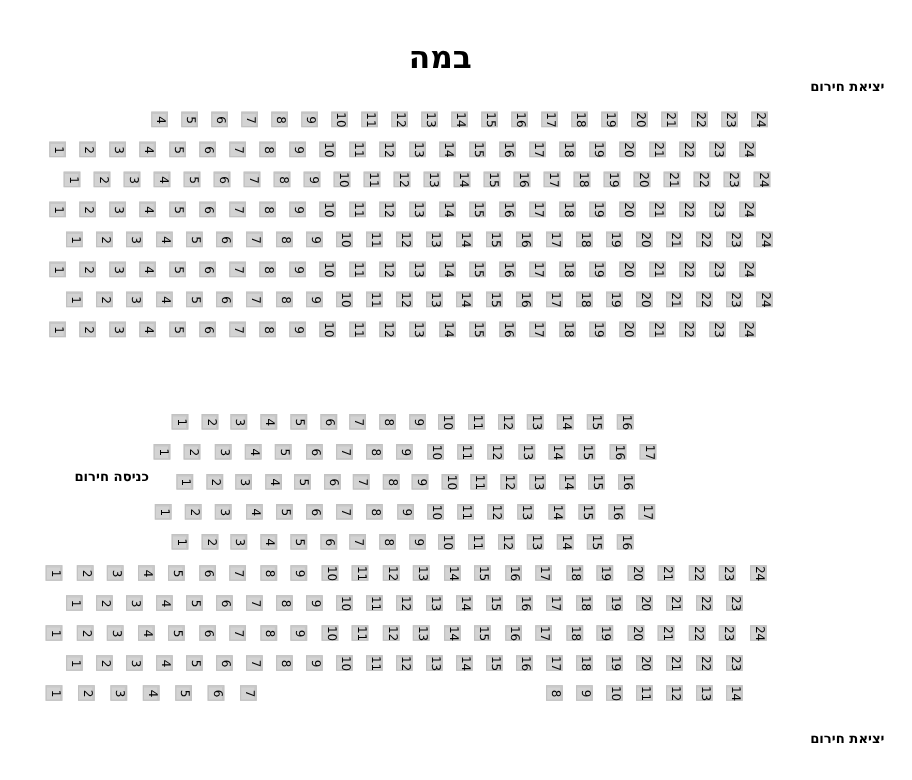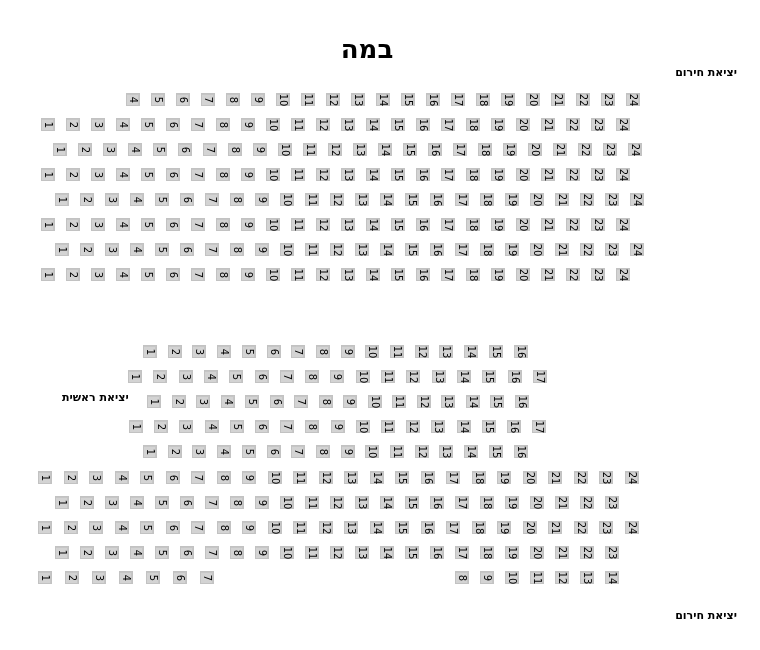--- a/index.html
+++ b/index.html
@@ -67,21 +67,21 @@
 </style>
 </head>
 <body>
 
 <div id="canvas" style="--page-bg: #ffffff; --seat-fill: #d3d3d3; --seat-border: #c2c2c2; --seat-num: #000000;">
 
   <div class="stage-title">במה</div>
 
   <div class="side-label exit-top">יציאת חירום</div>
 
-  <div class="side-label main-entrance">יציאת ראשית</div>
+  <div class="side-label main-entrance">כניסה חירום</div>
 
   <div class="side-label exit-bottom">יציאת חירום</div>
 
   <div class="seat-layer">
       <div class="seat" style="left: 126px; top: 93px;">
         <span>4</span>
       </div>
       <div class="seat" style="left: 151px; top: 93px;">
         <span>5</span>
       </div>

